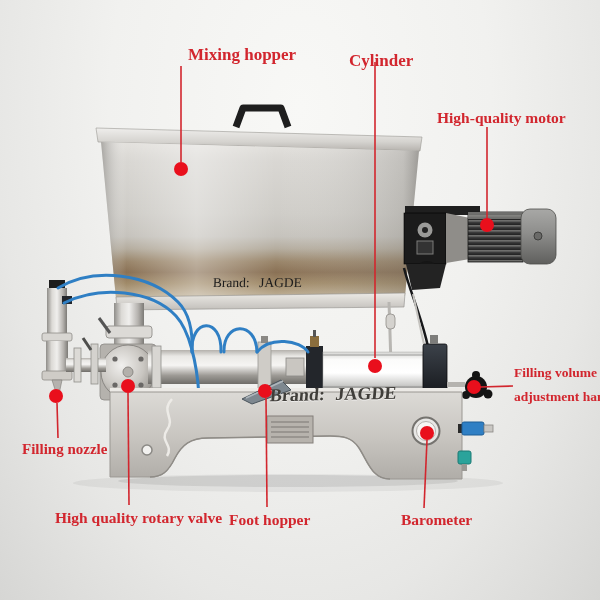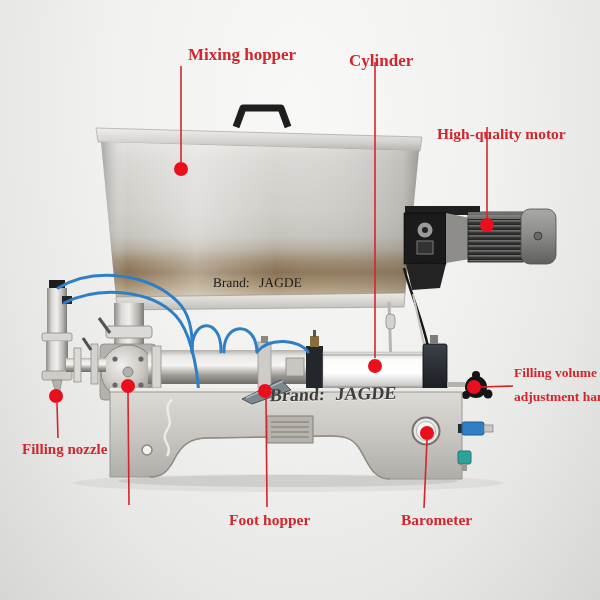--- a/index.html
+++ b/index.html
@@ -17,21 +17,21 @@
     position:absolute;color:#1c1c1c;white-space:nowrap;
     font-family:"Liberation Serif", serif;word-spacing:6px;
   }
   .brand-hopper{left:213px;top:275px;font-size:13.5px;transform:skewX(-2deg);}
   .brand-base{
     left:270px;top:384px;font-size:18px;font-weight:700;color:#403e3a;
     transform:rotate(-1.2deg) skewX(-6deg);text-shadow:0 1px 0 rgba(255,255,255,.55);
   }
   .lbl-mixing{left:142px;top:46px;font-size:17px;margin-left:46px;}
   .lbl-cylinder{left:349px;top:52px;font-size:17px;}
-  .lbl-motor{left:437px;top:109px;font-size:15.5px;margin-top:16px;}
+  .lbl-motor{left:437px;top:109px;font-size:15.5px;}
   .lbl-fillvol{left:514px;top:366px;font-size:13.5px;}
   .lbl-fillvol .l2{margin-top:9px;}
   .lbl-nozzle{left:22px;top:441px;font-size:15px;}
   .lbl-valve{left:55px;top:509px;font-size:15.5px;}
   .lbl-foot{left:229px;top:511px;font-size:15.5px;}
   .lbl-baro{left:401px;top:511px;font-size:15.5px;}
 </style>
 </head>
 <body>
 
@@ -263,16 +263,17 @@
   <div class="brand brand-base">Brand: JAGDE</div>
 
   <div class="label lbl-mixing">Mixing hopper</div>
   <div class="label lbl-cylinder">Cylinder</div>
   <div class="label lbl-motor">High-quality motor</div>
   <div class="label lbl-fillvol">
     <div class="l1">Filling volume</div>
     <div class="l2">adjustment handle</div>
   </div>
   <div class="label lbl-nozzle">Filling nozzle</div>
+  <div class="label lbl-valve">High quality rotary valve</div>
   <div class="label lbl-foot">Foot hopper</div>
   <div class="label lbl-baro">Barometer</div>
 
 </div>
 
 </body></html>

